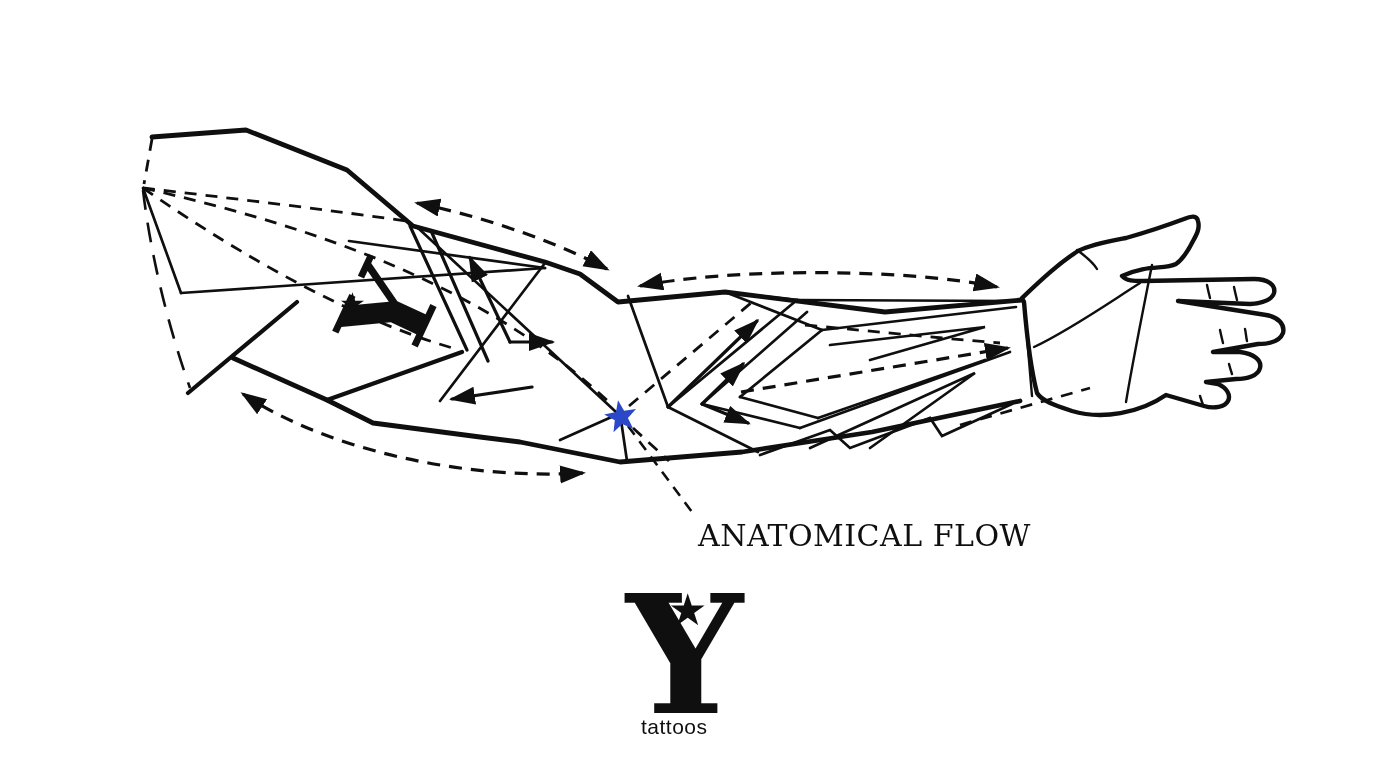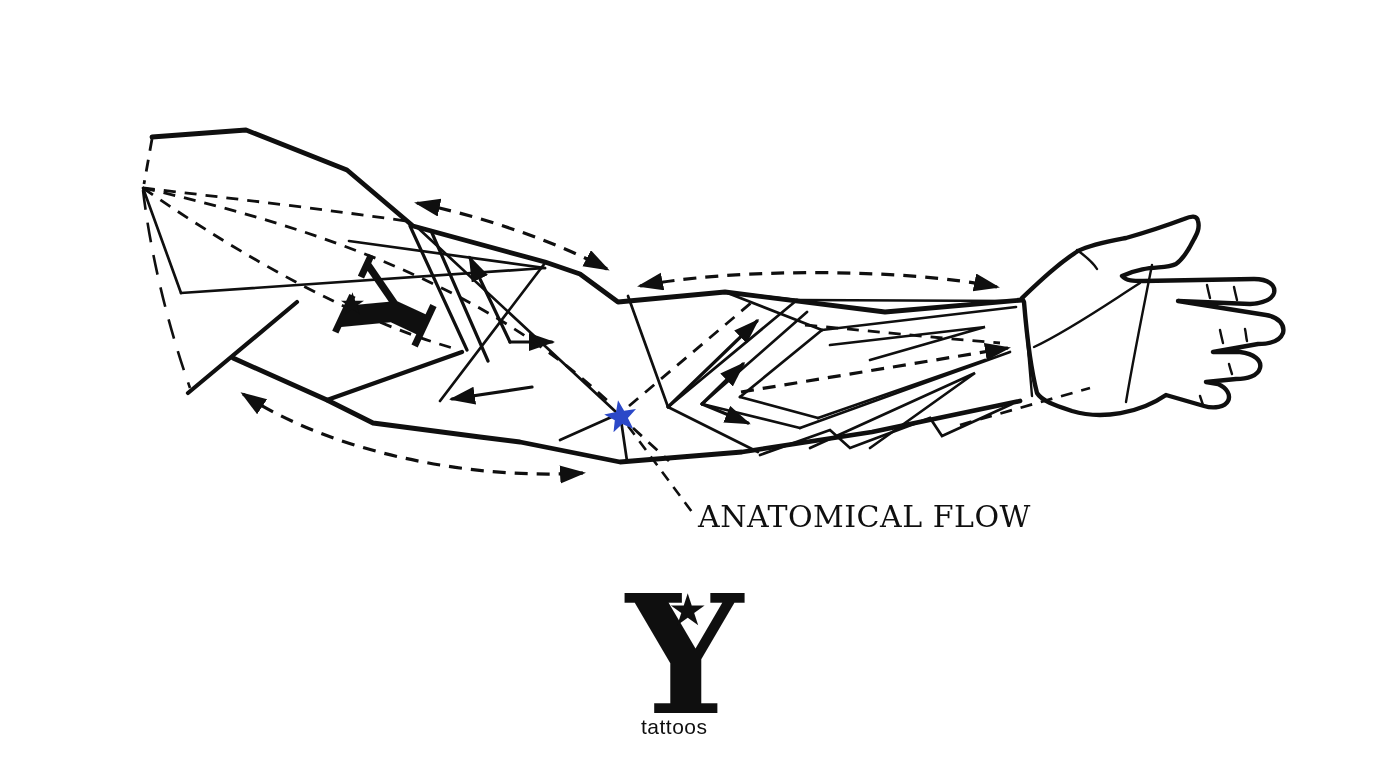--- a/index.html
+++ b/index.html
@@ -3,21 +3,21 @@
 <meta charset="utf-8">
 <style>
   html,body{margin:0;padding:0;background:#e8e8e8;}
   .stage{
     position:relative;width:1376px;height:768px;background:#ffffff;
     overflow:hidden;font-family:"Liberation Sans",sans-serif;color:#0f0f0f;
   }
   .stage svg{position:absolute;left:0;top:0;}
   .overlay{position:absolute;white-space:nowrap;color:#0f0f0f;}
   .flow-label{
-    left:698px;top:499px;
+    left:698px;top:518px;
     font-family:"DejaVu Serif",serif;font-size:30px;font-weight:500;
     letter-spacing:0.5px;
   }
   .brand-y{
     left:626px;top:574px;line-height:1;
     font-family:"DejaVu Serif",serif;font-weight:bold;font-size:164px;
   }
   .brand-star{
     left:668px;top:588px;line-height:1;
     font-family:"DejaVu Sans",sans-serif;font-size:44px;

